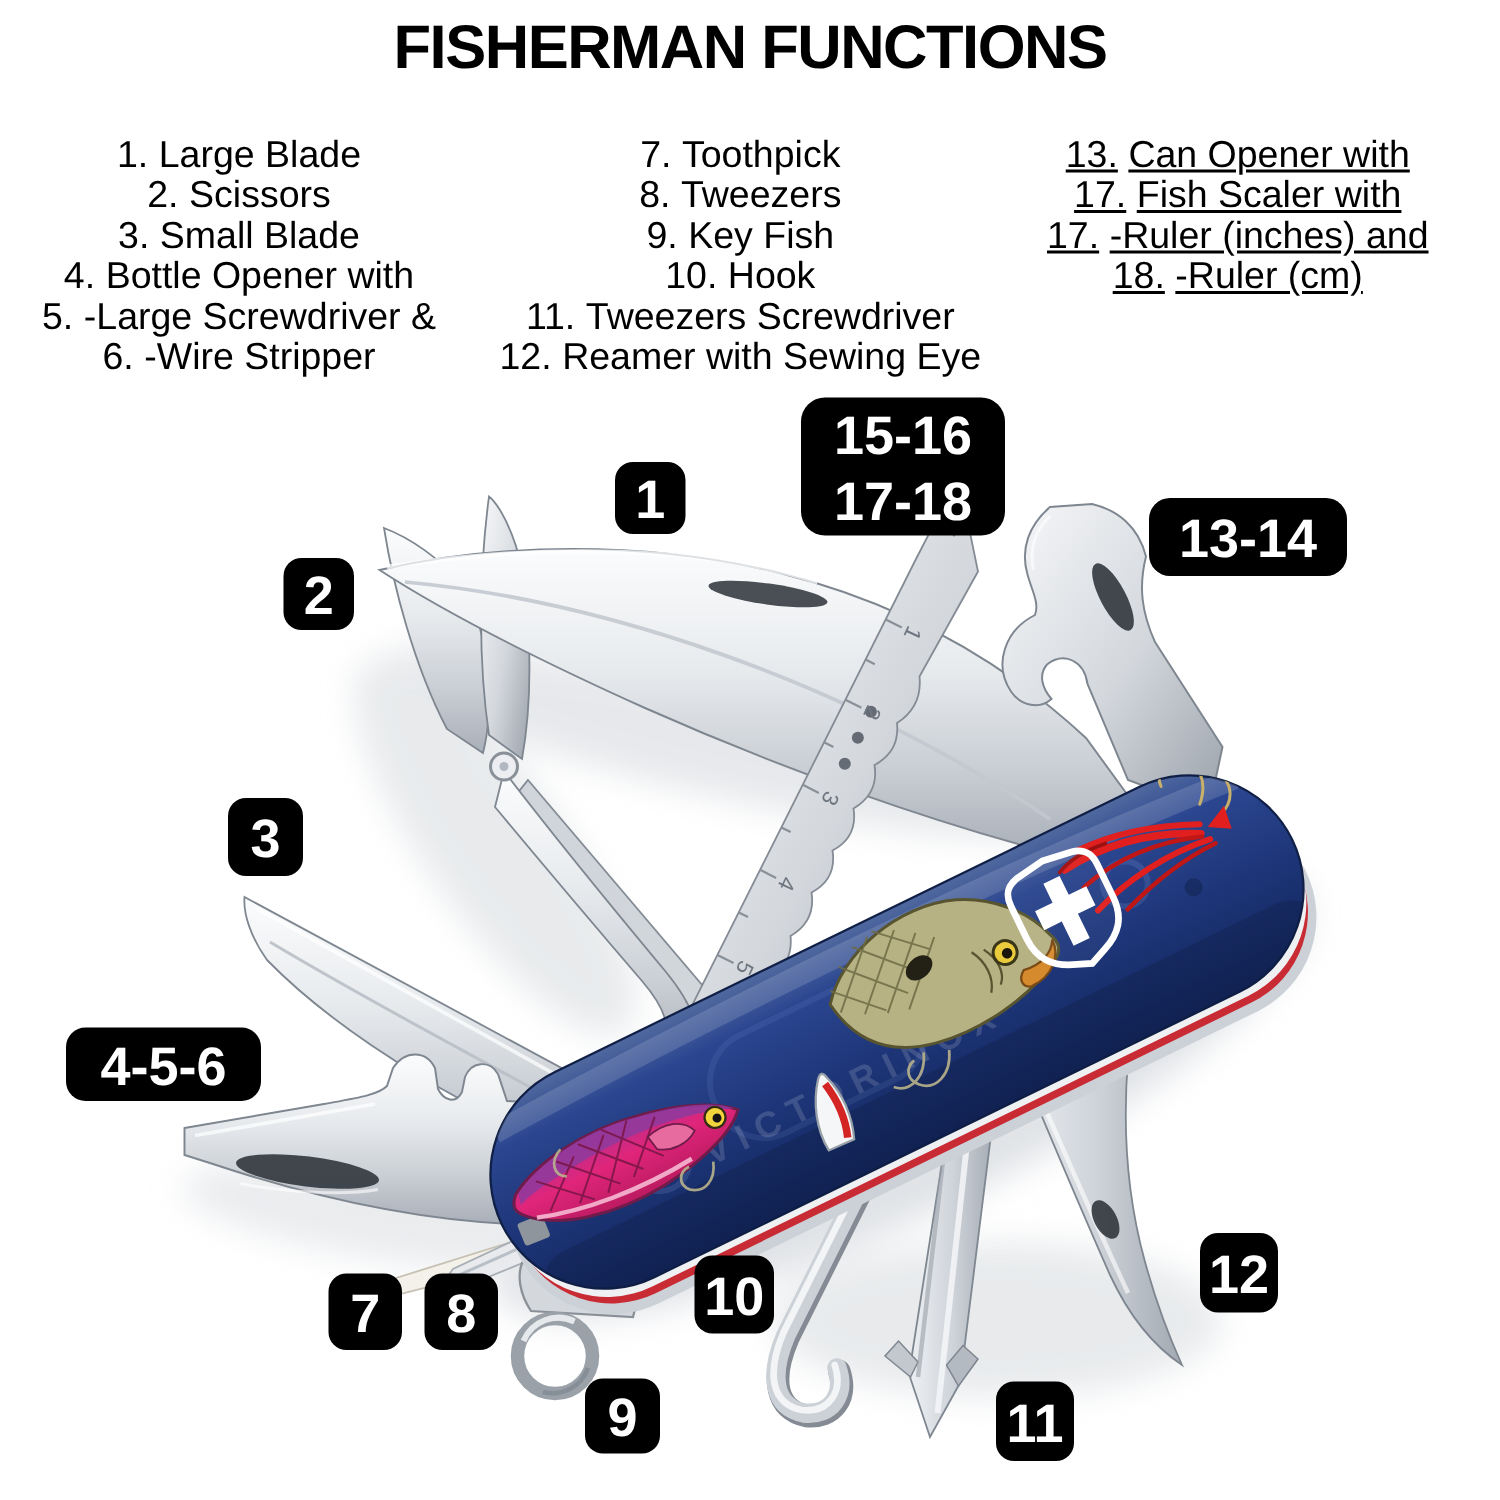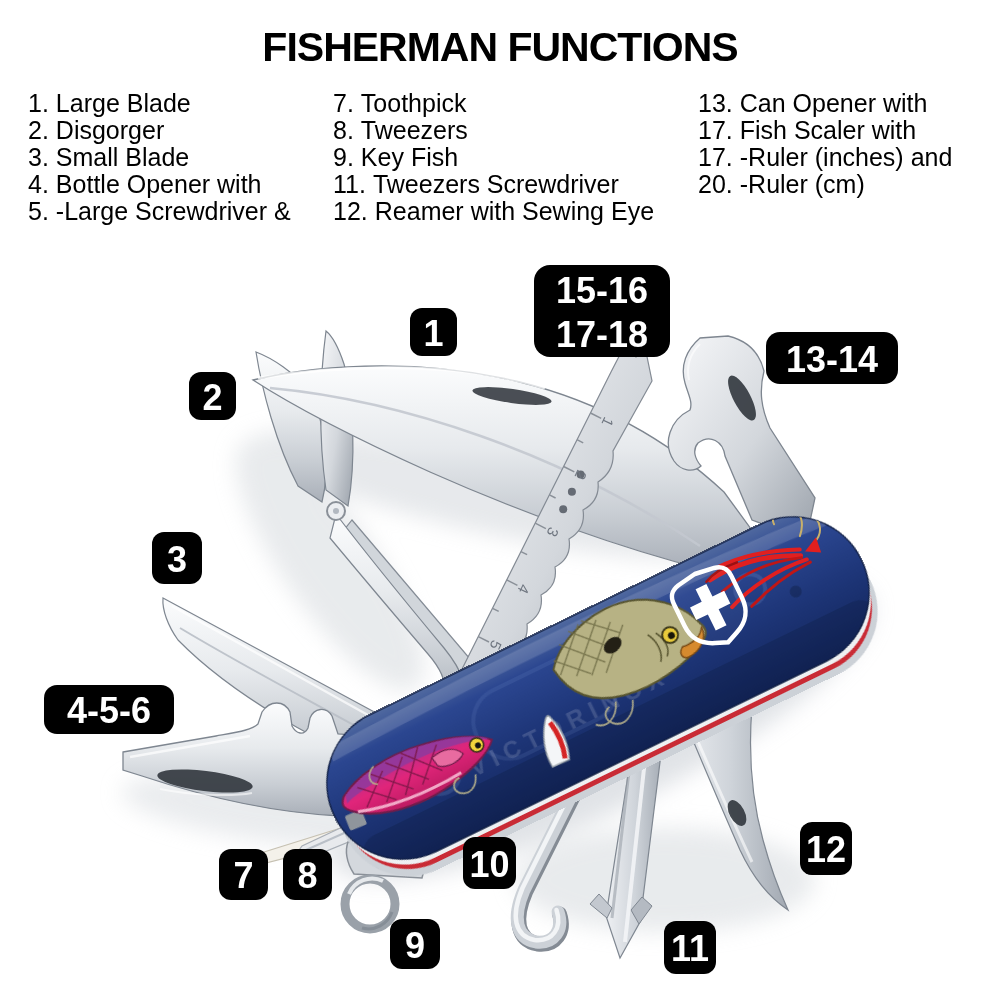--- a/index.html
+++ b/index.html
@@ -1,58 +1,60 @@
 <!DOCTYPE html>
 <html><head>
 <meta charset="utf-8">
 <style>
   html,body{margin:0;padding:0;background:#fff;}
   .page{position:relative;width:1000px;height:1000px;background:#fff;overflow:hidden;
         font-family:"Liberation Sans","DejaVu Sans",sans-serif;color:#000;}
-  .title{position:absolute;top:24px;left:0;width:1000px;margin:0;text-align:center;
+  .title{position:absolute;top:8px;left:0;width:1000px;margin:0;text-align:center;
          font-size:41px;font-weight:bold;letter-spacing:-1px;
          font-family:"Liberation Sans","DejaVu Sans",sans-serif;}
   .col{position:absolute;top:90px;}
-  .col1{left:28px;}  .col2{left:333px;}  .col3{left:698px;}
-  .fn-line{font-size:25px;line-height:27px;white-space:nowrap;}
+  .col1{left:28px;}  .col2{left:333px;}  .col3{left:698px;text-decoration:underline;}
+  .fn-line{font-size:25px;line-height:27px;white-space:nowrap;text-align:center;}
   .fn-num{margin-right:7px;}
   svg.knife{position:absolute;left:0;top:0;}
   svg text{font-family:"Liberation Sans","DejaVu Sans",sans-serif;}
   .co{fill:#fff;font-weight:bold;text-anchor:middle;dominant-baseline:central;}
   .rm{fill:#6f7680;font-size:15px;text-anchor:middle;dominant-baseline:central;}
   .emboss{fill:rgba(255,255,255,0.15);font-size:24px;font-weight:bold;letter-spacing:7px;}
 </style>
 </head>
 <body>
 
 <div class="page">
 
   <h1 class="title">FISHERMAN FUNCTIONS</h1>
 
   <div class="col col1">
     <div class="fn-line"><span class="fn-num">1.</span><span class="fn-label">Large Blade</span></div>
-    <div class="fn-line"><span class="fn-num">2.</span><span class="fn-label">Disgorger</span></div>
+    <div class="fn-line"><span class="fn-num">2.</span><span class="fn-label">Scissors</span></div>
     <div class="fn-line"><span class="fn-num">3.</span><span class="fn-label">Small Blade</span></div>
     <div class="fn-line"><span class="fn-num">4.</span><span class="fn-label">Bottle Opener with</span></div>
     <div class="fn-line"><span class="fn-num">5.</span><span class="fn-label">-Large Screwdriver &amp;</span></div>
+    <div class="fn-line"><span class="fn-num">6.</span><span class="fn-label">-Wire Stripper</span></div>
   </div>
 
   <div class="col col2">
     <div class="fn-line"><span class="fn-num">7.</span><span class="fn-label">Toothpick</span></div>
     <div class="fn-line"><span class="fn-num">8.</span><span class="fn-label">Tweezers</span></div>
     <div class="fn-line"><span class="fn-num">9.</span><span class="fn-label">Key Fish</span></div>
+    <div class="fn-line"><span class="fn-num">10.</span><span class="fn-label">Hook</span></div>
     <div class="fn-line"><span class="fn-num">11.</span><span class="fn-label">Tweezers Screwdriver</span></div>
     <div class="fn-line"><span class="fn-num">12.</span><span class="fn-label">Reamer with Sewing Eye</span></div>
   </div>
 
   <div class="col col3">
     <div class="fn-line"><span class="fn-num">13.</span><span class="fn-label">Can Opener with</span></div>
     <div class="fn-line"><span class="fn-num">17.</span><span class="fn-label">Fish Scaler with</span></div>
     <div class="fn-line"><span class="fn-num">17.</span><span class="fn-label">-Ruler (inches) and</span></div>
-    <div class="fn-line"><span class="fn-num">20.</span><span class="fn-label">-Ruler (cm)</span></div>
+    <div class="fn-line"><span class="fn-num">18.</span><span class="fn-label">-Ruler (cm)</span></div>
   </div>
 
   <svg class="knife" width="1000" height="1000" viewBox="0 0 1000 1000">
     <defs>
       <linearGradient id="gSteel1" x1="0" y1="0" x2="0" y2="1">
         <stop offset="0" stop-color="#fbfcfd"></stop>
           <stop offset="0.4" stop-color="#e7eaed"></stop>
         <stop offset="0.72" stop-color="#c9ced4"></stop>
           <stop offset="1" stop-color="#a9afb8"></stop>
       </linearGradient>

